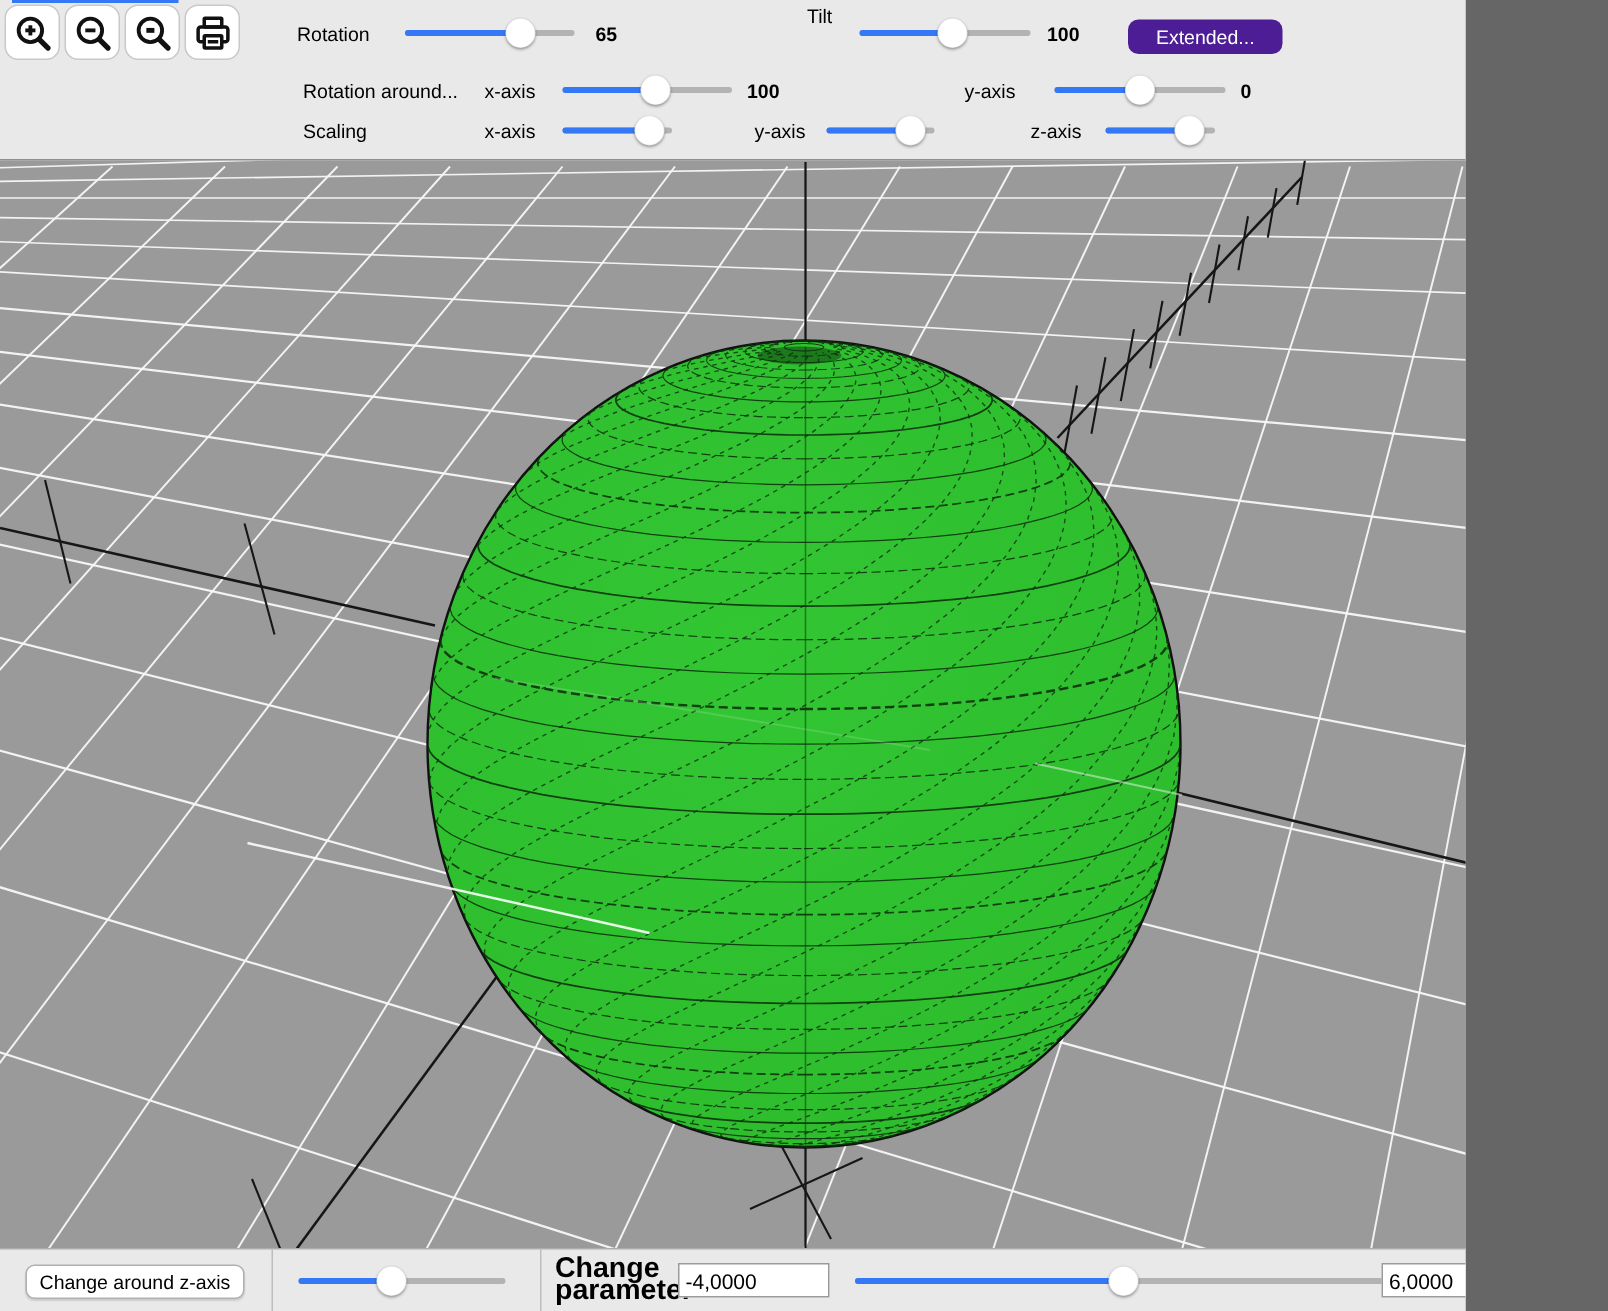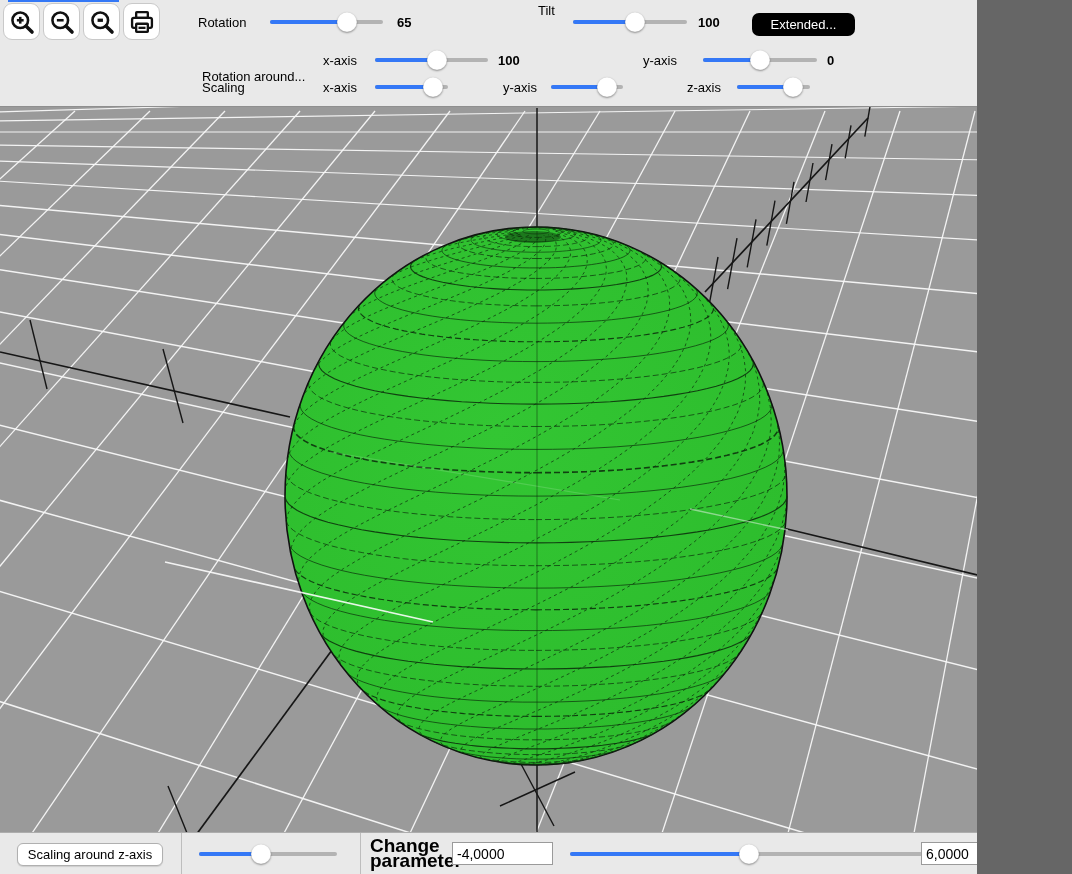--- a/index.html
+++ b/index.html
@@ -13,21 +13,21 @@
   .tool-btn{position:absolute;top:3px;width:37px;height:37px;background:#fff;
             border:1px solid #c9c9c9;border-radius:9px;padding:0;display:flex;
             align-items:center;justify-content:center;box-sizing:border-box;cursor:pointer;}
   .tool-btn svg{display:block;}
   .close-btn{position:absolute;left:1032px;top:5px;width:36px;height:36px;background:#fff;
              border:1px solid #c4c4c4;border-radius:8px;padding:0;display:flex;
              align-items:center;justify-content:center;box-sizing:border-box;cursor:pointer;}
   .tlabel{position:absolute;white-space:nowrap;font-size:13px;}
   .tvalue{position:absolute;white-space:nowrap;font-size:13px;font-weight:700;text-align:right;}
   .extended-btn{position:absolute;left:752px;top:13px;width:103px;height:23px;
-                background:#000000;color:#fff;border:none;border-radius:7px;
+                background:#4c1d95;color:#fff;border:none;border-radius:7px;
                 font-family:inherit;font-size:13px;cursor:pointer;}
   
   .hslider{position:absolute;height:20px;cursor:pointer;}
   .hslider .track{position:absolute;left:0;right:0;top:8px;height:4px;background:#b3b3b3;border-radius:2px;}
   .hslider .fill{position:absolute;left:0;top:8px;height:4px;background:#3478F6;border-radius:2px;width:var(--pct);}
   .hslider .thumb{position:absolute;top:0;width:20px;height:20px;margin-left:-10px;left:var(--pct);
                   background:#fff;border-radius:50%;
                   box-shadow:0 1px 2px rgba(0,0,0,.38), inset 0 0 0 0.5px rgba(0,0,0,.12);}
   
   .scene{position:absolute;left:0;top:106px;width:1072px;height:726px;background:#9A9A9A;display:block;}
@@ -109,21 +109,21 @@
     <button class="extended-btn">Extended...</button>
 
     <button class="close-btn">
       <span><svg width="34" height="34" viewBox="0 0 36 36" fill="none" stroke="#111">
         <rect x="8" y="8" width="20" height="20" stroke-width="2.8"></rect>
         <line x1="10.8" y1="10.8" x2="25.2" y2="25.2" stroke-width="2.3"></line>
         <line x1="25.2" y1="10.8" x2="10.8" y2="25.2" stroke-width="2.3"></line>
       </svg></span>
     </button>
 
-    <span class="tlabel" style="left:202px;top:69px">Rotation around...</span>
+    <span class="tlabel" style="left:202px;top:53px">Rotation around...</span>
     <span class="tlabel" style="left:323px;top:53px">x-axis</span>
     <div class="hslider" style="left:375px;top:50px;width:113px;--pct:55%">
       <div class="track"></div>
         <div class="fill"></div>
       <div class="thumb"></div>
     </div>
     <span class="tvalue" style="left:498px;top:53px">100</span>
 
     <span class="tlabel" style="left:643px;top:53px">y-axis</span>
     <div class="hslider" style="left:703px;top:50px;width:114px;--pct:50%">
@@ -286,21 +286,21 @@
       <path d="M526.7,764.5L530.9,763.7L537.0,762.4L545.0,760.4L554.7,757.8L566.0,754.5L578.7,750.4L592.6,745.5L607.4,739.9L623.0,733.5L638.9,726.2L655.0,718.2L670.9,709.4L686.4,699.8L701.1,689.5L714.8,678.4L727.2,666.7L738.0,654.3L747.2,641.4M388.8,278.1L395.2,274.1L403.1,270.2L412.5,266.4L423.0,262.8L434.4,259.2L446.4,255.7L458.8,252.4L471.2,249.1L483.4,246.0L495.0,242.9L505.9,240.1L515.7,237.4L524.3,234.9" fill="none" stroke="#0c2e0c" stroke-width="0.9" stroke-dasharray="3,3.2" opacity="0.8"></path>
       <path d="M536.3,765.0L541.4,764.6L548.4,763.6L557.1,761.9L567.3,759.4L579.0,756.3L591.9,752.3L605.7,747.6L620.2,742.1L635.2,735.7L650.3,728.5L665.2,720.5L679.8,711.8L693.6,702.2L706.4,691.9L717.9,680.9M369.8,294.7L376.6,290.0L385.0,285.4L394.9,281.0L406.0,276.6L418.0,272.3L430.7,268.1L443.8,264.0L456.9,259.9L469.9,255.9L482.3,252.0L494.1,248.3L504.8,244.7L514.3,241.3L522.4,238.2L528.8,235.3" fill="none" stroke="#0c2e0c" stroke-width="0.9" stroke-dasharray="3,3.2" opacity="0.8"></path>
       <ellipse cx="533" cy="237" rx="28" ry="6" fill="#0a320a" opacity="0.5"></ellipse>
       <line x1="537" y1="231" x2="537" y2="763" stroke="#0a2f0a" stroke-width="1" opacity="0.5"></line>
       <line x1="165" y1="562" x2="433" y2="622" stroke="#ffffff" stroke-width="1.6" opacity="0.88"></line>
       <line x1="690" y1="509" x2="788" y2="530" stroke="#dceede" stroke-width="1.4" opacity="0.55"></line>
       <line x1="330" y1="452" x2="620" y2="500" stroke="#ffffff" stroke-width="1.2" opacity="0.15"></line>
     </svg>
 
   <div class="bottom-bar">
-    <button class="rotate-z-btn">Scaling around z-axis</button>
+    <button class="rotate-z-btn">Change around z-axis</button>
     <div class="bsep" style="left:181px"></div>
 
     <div class="hslider" style="left:199px;top:11px;width:138px;--pct:45%">
       <div class="track"></div>
         <div class="fill"></div>
       <div class="thumb"></div>
     </div>
     <div class="bsep" style="left:360px"></div>
 
     <div class="chg-label">Change parameter</div>

